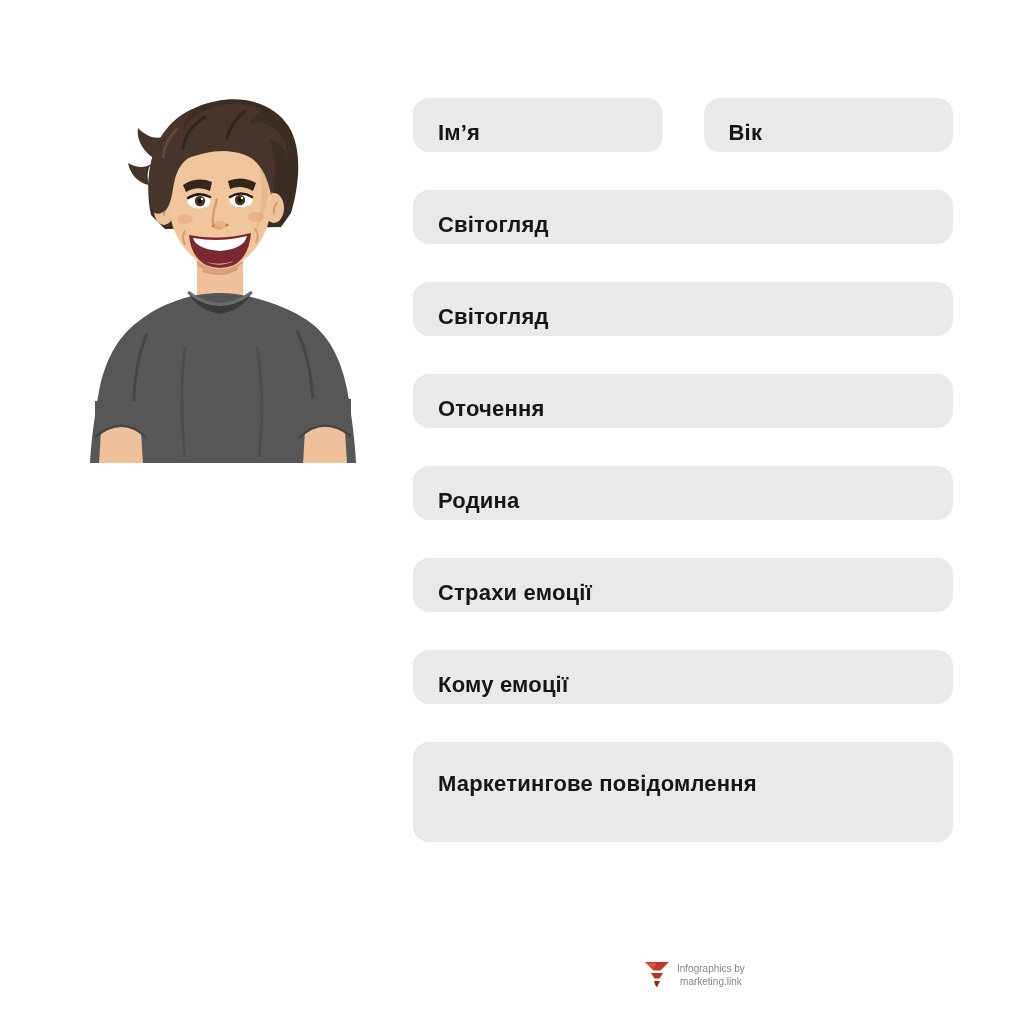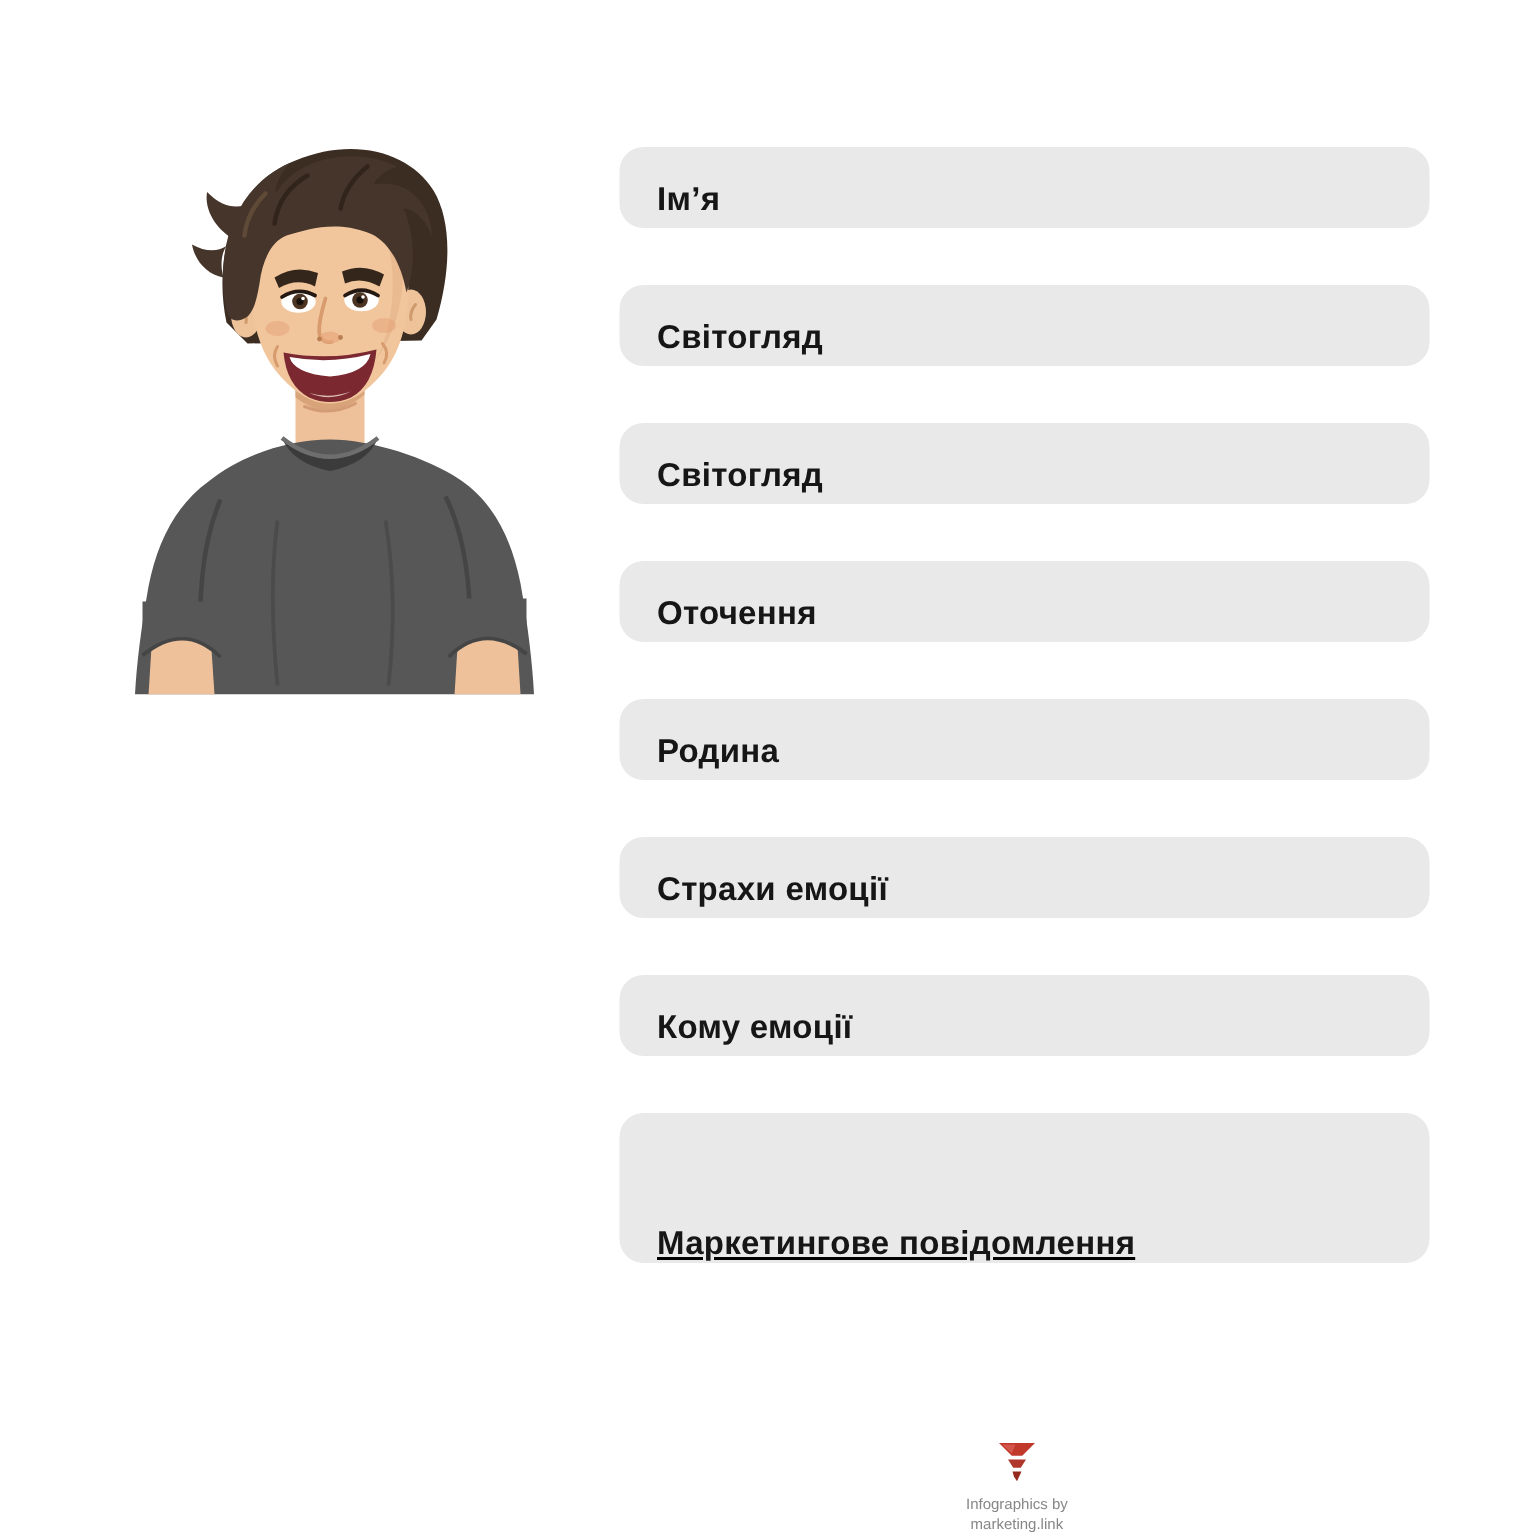--- a/index.html
+++ b/index.html
@@ -37,42 +37,40 @@
     border-radius: 16px;
     height: 54px;
     display: flex;
     align-items: center;
     padding: 0 25px;
     width: 100%;
   }
   .field.half { flex: 1; }
   .field.tall {
     height: 100px;
-    align-items: flex-end;
+    align-items: flex-start;
     padding-top: 13px;
-    text-decoration: underline;
   }
   .field .label {
     font-size: 22px;
     font-weight: bold;
     color: #161616;
     letter-spacing: 0.2px;
     white-space: nowrap;
     margin-top: 16px;
   }
 
   
   .footer {
     position: absolute;
     left: 644px;
     top: 960px;
     display: flex;
     align-items: center;
     gap: 7px;
-    flex-direction: column;
   }
   .footer .logo { width: 26px; height: 30px; flex: none; }
   .footer .credit {
     font-size: 10px;
     line-height: 13px;
     color: #868686;
     text-align: center;
   }
 </style>
 </head>
@@ -155,20 +153,23 @@
     <path d="M10,342 C28,327 46,327 62,343" stroke="#454545" stroke-width="2.5" fill="none"></path>
     <path d="M214,343 C230,327 248,327 266,341" stroke="#454545" stroke-width="2.5" fill="none"></path>
   </g>
 </svg>
 
 <div class="fields">
   <div class="row">
     <div class="field half">
       <span class="label">Ім’я</span>
     </div>
+    <div class="field half">
+      <span class="label">Вік</span>
+    </div>
   </div>
   <div class="row">
     <div class="field">
       <span class="label">Світогляд</span>
     </div>
   </div>
   <div class="row">
     <div class="field">
       <span class="label">Світогляд</span>
     </div>

